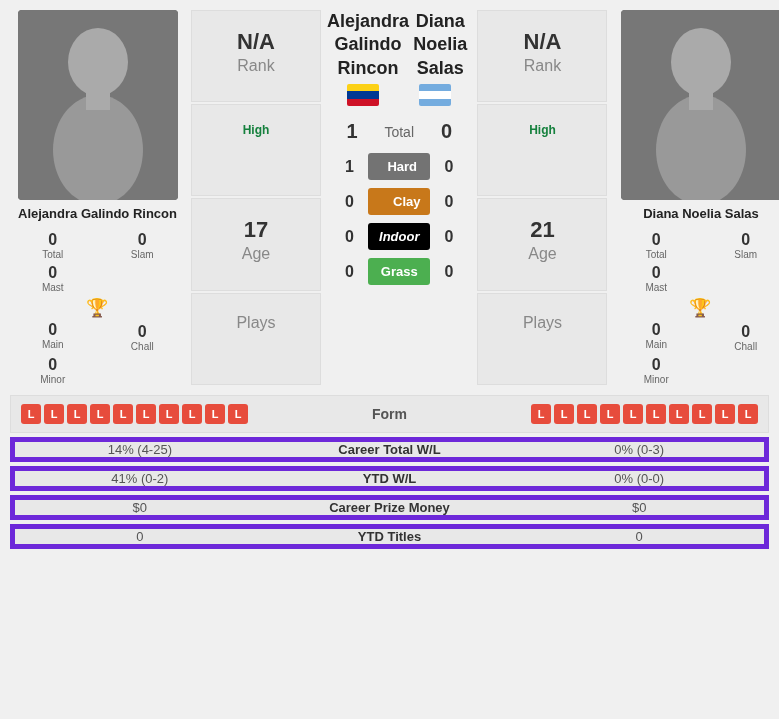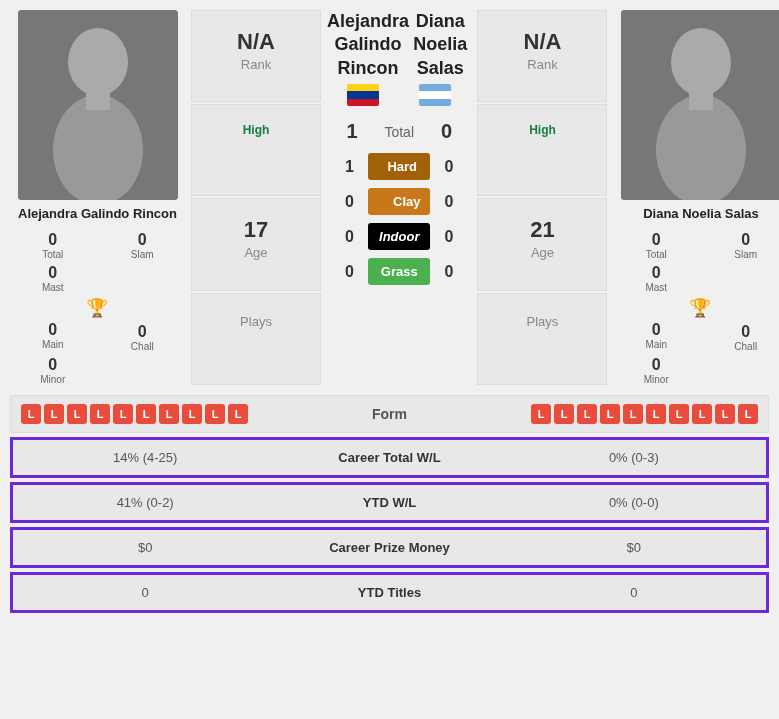--- a/index.html
+++ b/index.html
@@ -117,21 +117,21 @@
       flex: 1;
     }
 
     .detail-box .detail-value {
       font-size: 22px;
       font-weight: bold;
       color: #333;
     }
 
     .detail-box .detail-label {
-      font-size: 13px;
+      font-size: 16px;
       color: #888;
       margin-top: 2px;
     }
 
     .detail-box.high-box .detail-value {
       font-size: 12px;
       color: #15803d;
     }
 
     
@@ -228,21 +228,21 @@
       flex: 1;
       text-align: center;
       padding: 6px 10px;
       border-radius: 3px;
       color: white;
       font-weight: bold;
       font-size: 13px;
       margin: 0 6px;
     }
 
-    .badge-hard { background: #a16207; padding-left: 16px; }
+    .badge-hard { background: #737373; padding-left: 16px; }
     .badge-clay { background: #c8781a; padding-left: 25px; }
     .badge-indoor { background: #000000; font-style: italic; }
     .badge-grass { background: #4caf50; }
 
     
     .form-section {
       background: #e8e8e8;
       border: 1px solid #ddd;
       display: flex;
       align-items: center;
@@ -288,23 +288,22 @@
 
     
     .stats-table {
       width: 100%;
     }
 
     .stats-row {
       display: flex;
       align-items: center;
       background: #e8e8e8;
-      border: 3px solid #6d28d9;
+      border: 5px solid #6d28d9;
       margin-bottom: 4px;
-      padding: 10px;
       justify-content: center;
     }
 
     .stats-row-label {
       flex: 1;
       text-align: center;
       font-weight: bold;
       font-size: 13px;
       color: #333;
     }

